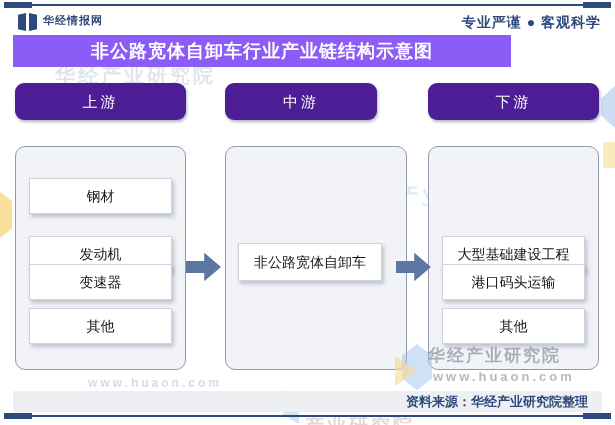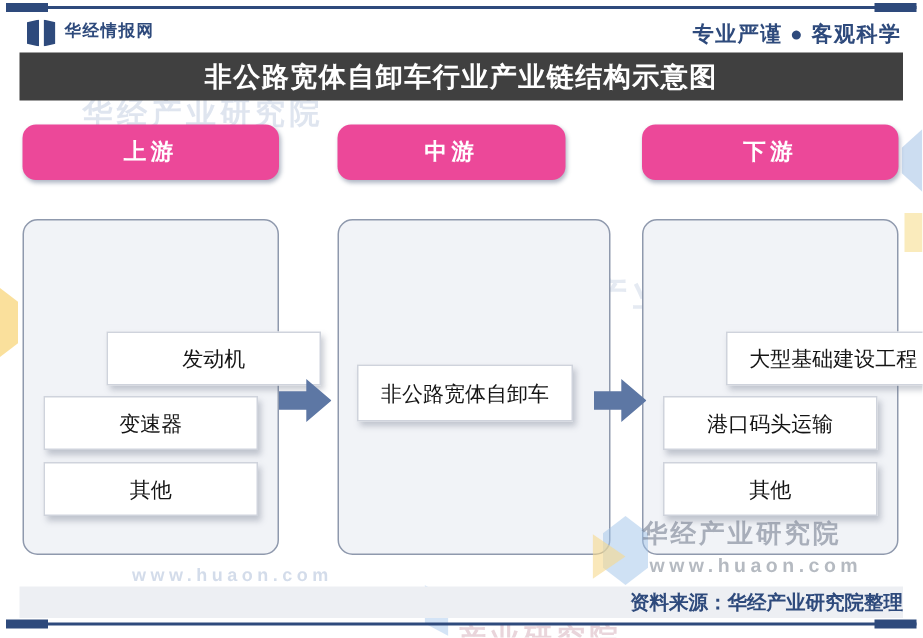--- a/index.html
+++ b/index.html
@@ -11,48 +11,48 @@
   .rule{position:absolute;left:4px;width:607px;height:2px;background:#2e4a7c;z-index:4;}
   .rule-cap{position:absolute;width:28px;height:6px;background:#2e4a7c;z-index:4;}
   
   .logo{position:absolute;left:18px;top:12px;width:19px;height:20px;z-index:2;}
   .logo .lf,.logo .rf{position:absolute;top:1px;width:8px;height:18px;background:#2e4a7c;}
   .logo .lf{left:0;clip-path:polygon(0 10%,100% 0,100% 100%,0 90%);}
   .logo .rf{left:11px;clip-path:polygon(0 0,100% 10%,100% 90%,0 100%);}
   .brand{position:absolute;left:43px;top:13px;font-size:11px;font-weight:bold;color:#2e4a7c;letter-spacing:1px;z-index:2;}
   .slogan{position:absolute;right:14px;top:14px;font-size:14px;font-weight:bold;color:#2e4a7c;letter-spacing:1px;z-index:2;}
   
-  .title-bar{position:absolute;left:13px;top:35px;width:589px;height:32px;background:#404040;
+  .title-bar{position:absolute;left:13px;top:35px;width:498px;height:32px;background:#8b5cf6;
     color:#ffffff;font-size:18px;font-weight:bold;text-align:center;line-height:33px;letter-spacing:1px;z-index:2;}
   
-  .stage-btn{position:absolute;top:83px;height:37px;background:#ec4899;border-radius:9px;
-    color:#ffffff;font-size:15px;font-weight:bold;text-align:center;line-height:37px;letter-spacing:3px;
+  .stage-btn{position:absolute;top:83px;height:37px;background:#4c1d95;border-radius:9px;
+    color:#ffffff;font-size:15px;font-weight:normal;text-align:center;line-height:37px;letter-spacing:3px;
     box-shadow:1px 2px 3px rgba(80,95,125,.45);z-index:2;}
   #btn-up{left:15px;width:171px;}
   #btn-mid{left:225px;width:152px;}
   #btn-down{left:428px;width:171px;text-align:center;}
   
   .panel{position:absolute;top:146px;height:222px;background:#f1f3f7;border:1px solid #8f99ad;border-radius:10px;z-index:1;}
   #panel-up{left:15px;width:169px;}
   #panel-mid{left:225px;width:168px;padding-left:12px;}
   #panel-down{left:428px;width:169px;}
   
   .node{position:absolute;left:13px;width:141px;height:34px;background:#ffffff;border:1px solid #cfd3dc;
     box-shadow:2px 3px 4px rgba(100,110,130,.35);font-size:14px;color:#141414;text-align:center;line-height:34px;}
-  .n1{top:31px;}.n2{top:74px;margin-left:42px;}.n3{top:117px;}.n4{top:161px;}
+  .n1{top:31px;}.n2{top:89px;}.n3{top:117px;}.n4{top:161px;}
   #panel-mid .node{left:12px;width:142px;top:96px;height:36px;line-height:36px;}
   
   .arrow{position:absolute;width:35px;height:34px;background:#5d77a4;z-index:2;
     clip-path:polygon(0 32%,52% 32%,52% 8%,100% 50%,52% 92%,52% 68%,0 68%);}
   #arrow-1{left:186px;top:250px;}
   #arrow-2{left:396px;top:250px;}
   
   .source-bar{position:absolute;left:13px;top:391px;width:589px;height:21px;background:#edeff3;
     color:#2e4a7c;font-size:13px;font-weight:bold;text-align:right;line-height:22px;
-    box-sizing:border-box;z-index:3;}
+    padding-right:14px;box-sizing:border-box;z-index:3;}
   
   .wm{position:absolute;font-weight:bold;pointer-events:none;white-space:nowrap;}
   #wm-top{left:55px;top:62px;font-size:20px;color:#8ea4c9;opacity:.28;letter-spacing:3px;z-index:0;}
   #wm-mid{left:338px;top:180px;font-size:24px;color:#8ea4c9;opacity:.22;letter-spacing:4px;z-index:0;}
   #wm-br-name{left:428px;top:344px;font-size:17px;color:#6e7789;opacity:.55;letter-spacing:2px;z-index:3;}
   #wm-br-site{left:433px;top:369px;font-size:13px;color:#79828f;opacity:.55;letter-spacing:3px;z-index:3;}
   #wm-bl-site{left:88px;top:376px;font-size:12px;color:#8ea4c9;opacity:.38;letter-spacing:3px;z-index:2;}
   #wm-bottom{left:305px;top:413px;font-size:19px;color:#c08898;opacity:.35;letter-spacing:3px;z-index:0;}
   
   .deco{position:absolute;pointer-events:none;}
@@ -85,20 +85,21 @@
 <div class="deco" id="deco-left-yellow"></div>
 <div class="deco" id="deco-right-blue"></div>
 <div class="deco" id="deco-right-yellow"></div>
 <div class="deco" id="deco-bottom-blue"></div>
 
 <div class="stage-btn" id="btn-up">上游</div>
 <div class="stage-btn" id="btn-mid">中游</div>
 <div class="stage-btn" id="btn-down">下游</div>
 
 <div class="panel" id="panel-up">
+  <div class="node n1">钢材</div>
   <div class="node n2">发动机</div>
   <div class="node n3">变速器</div>
   <div class="node n4">其他</div>
 </div>
 
 <div class="arrow" id="arrow-1"></div>
 
 <div class="panel" id="panel-mid">
   <div class="node">非公路宽体自卸车</div>
 </div>

